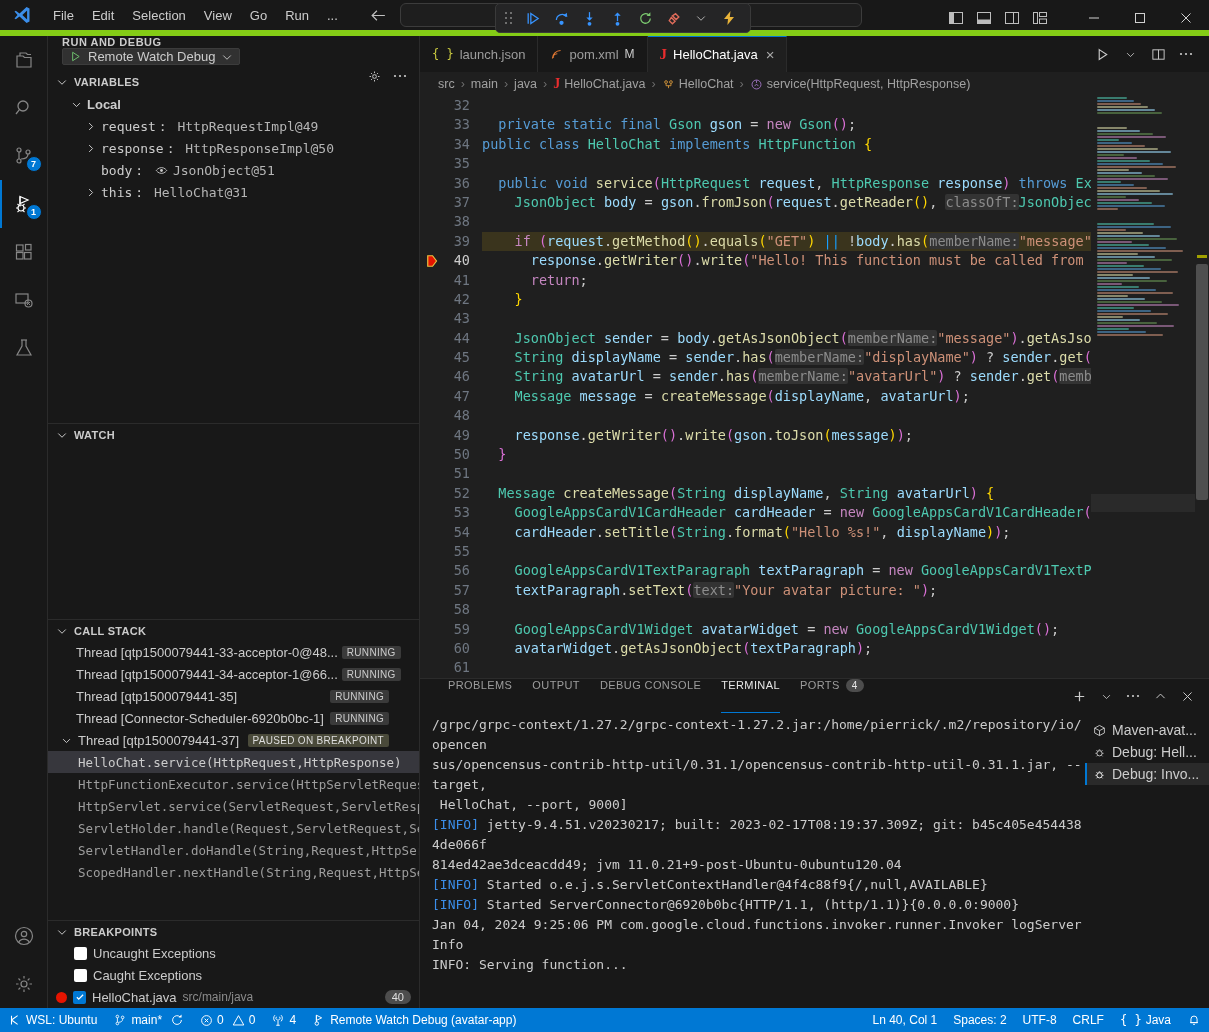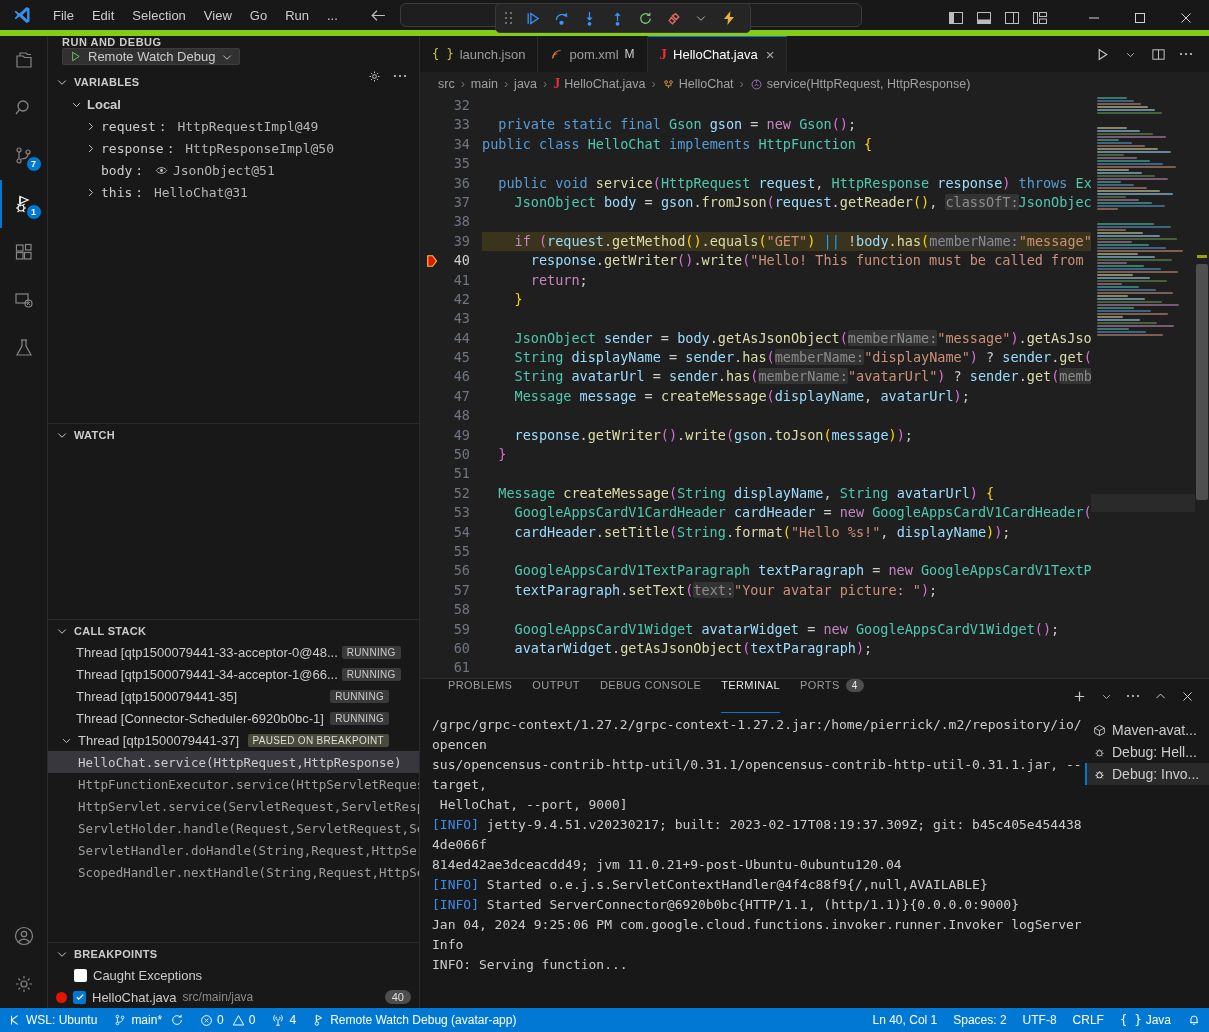--- a/index.html
+++ b/index.html
@@ -580,20 +580,24 @@
       </div>
 
       <div>
         <div class="section-head">
           <span class="chev">
             <svg width="12" height="12" viewBox="0 0 16 16">
                 <path fill="none" stroke="#cccccc" stroke-width="1.3" d="m3 6 5 5 5-5"></path>
               </svg>
           </span>
           <span>BREAKPOINTS</span>
+        </div>
+        <div class="bprow">
+          <span class="cbox"></span>
+          <span>Uncaught Exceptions</span>
         </div>
         <div class="bprow">
           <span class="cbox"></span>
           <span>Caught Exceptions</span>
         </div>
         <div class="bprow" style="padding-left:8px">
           <span class="bp-dot"></span>
           <span class="cbox checked">
             <svg width="10" height="10" viewBox="0 0 16 16">
                 <path fill="none" stroke="#ffffff" stroke-width="2" d="m3 8.5 3 3 7-7"></path>

